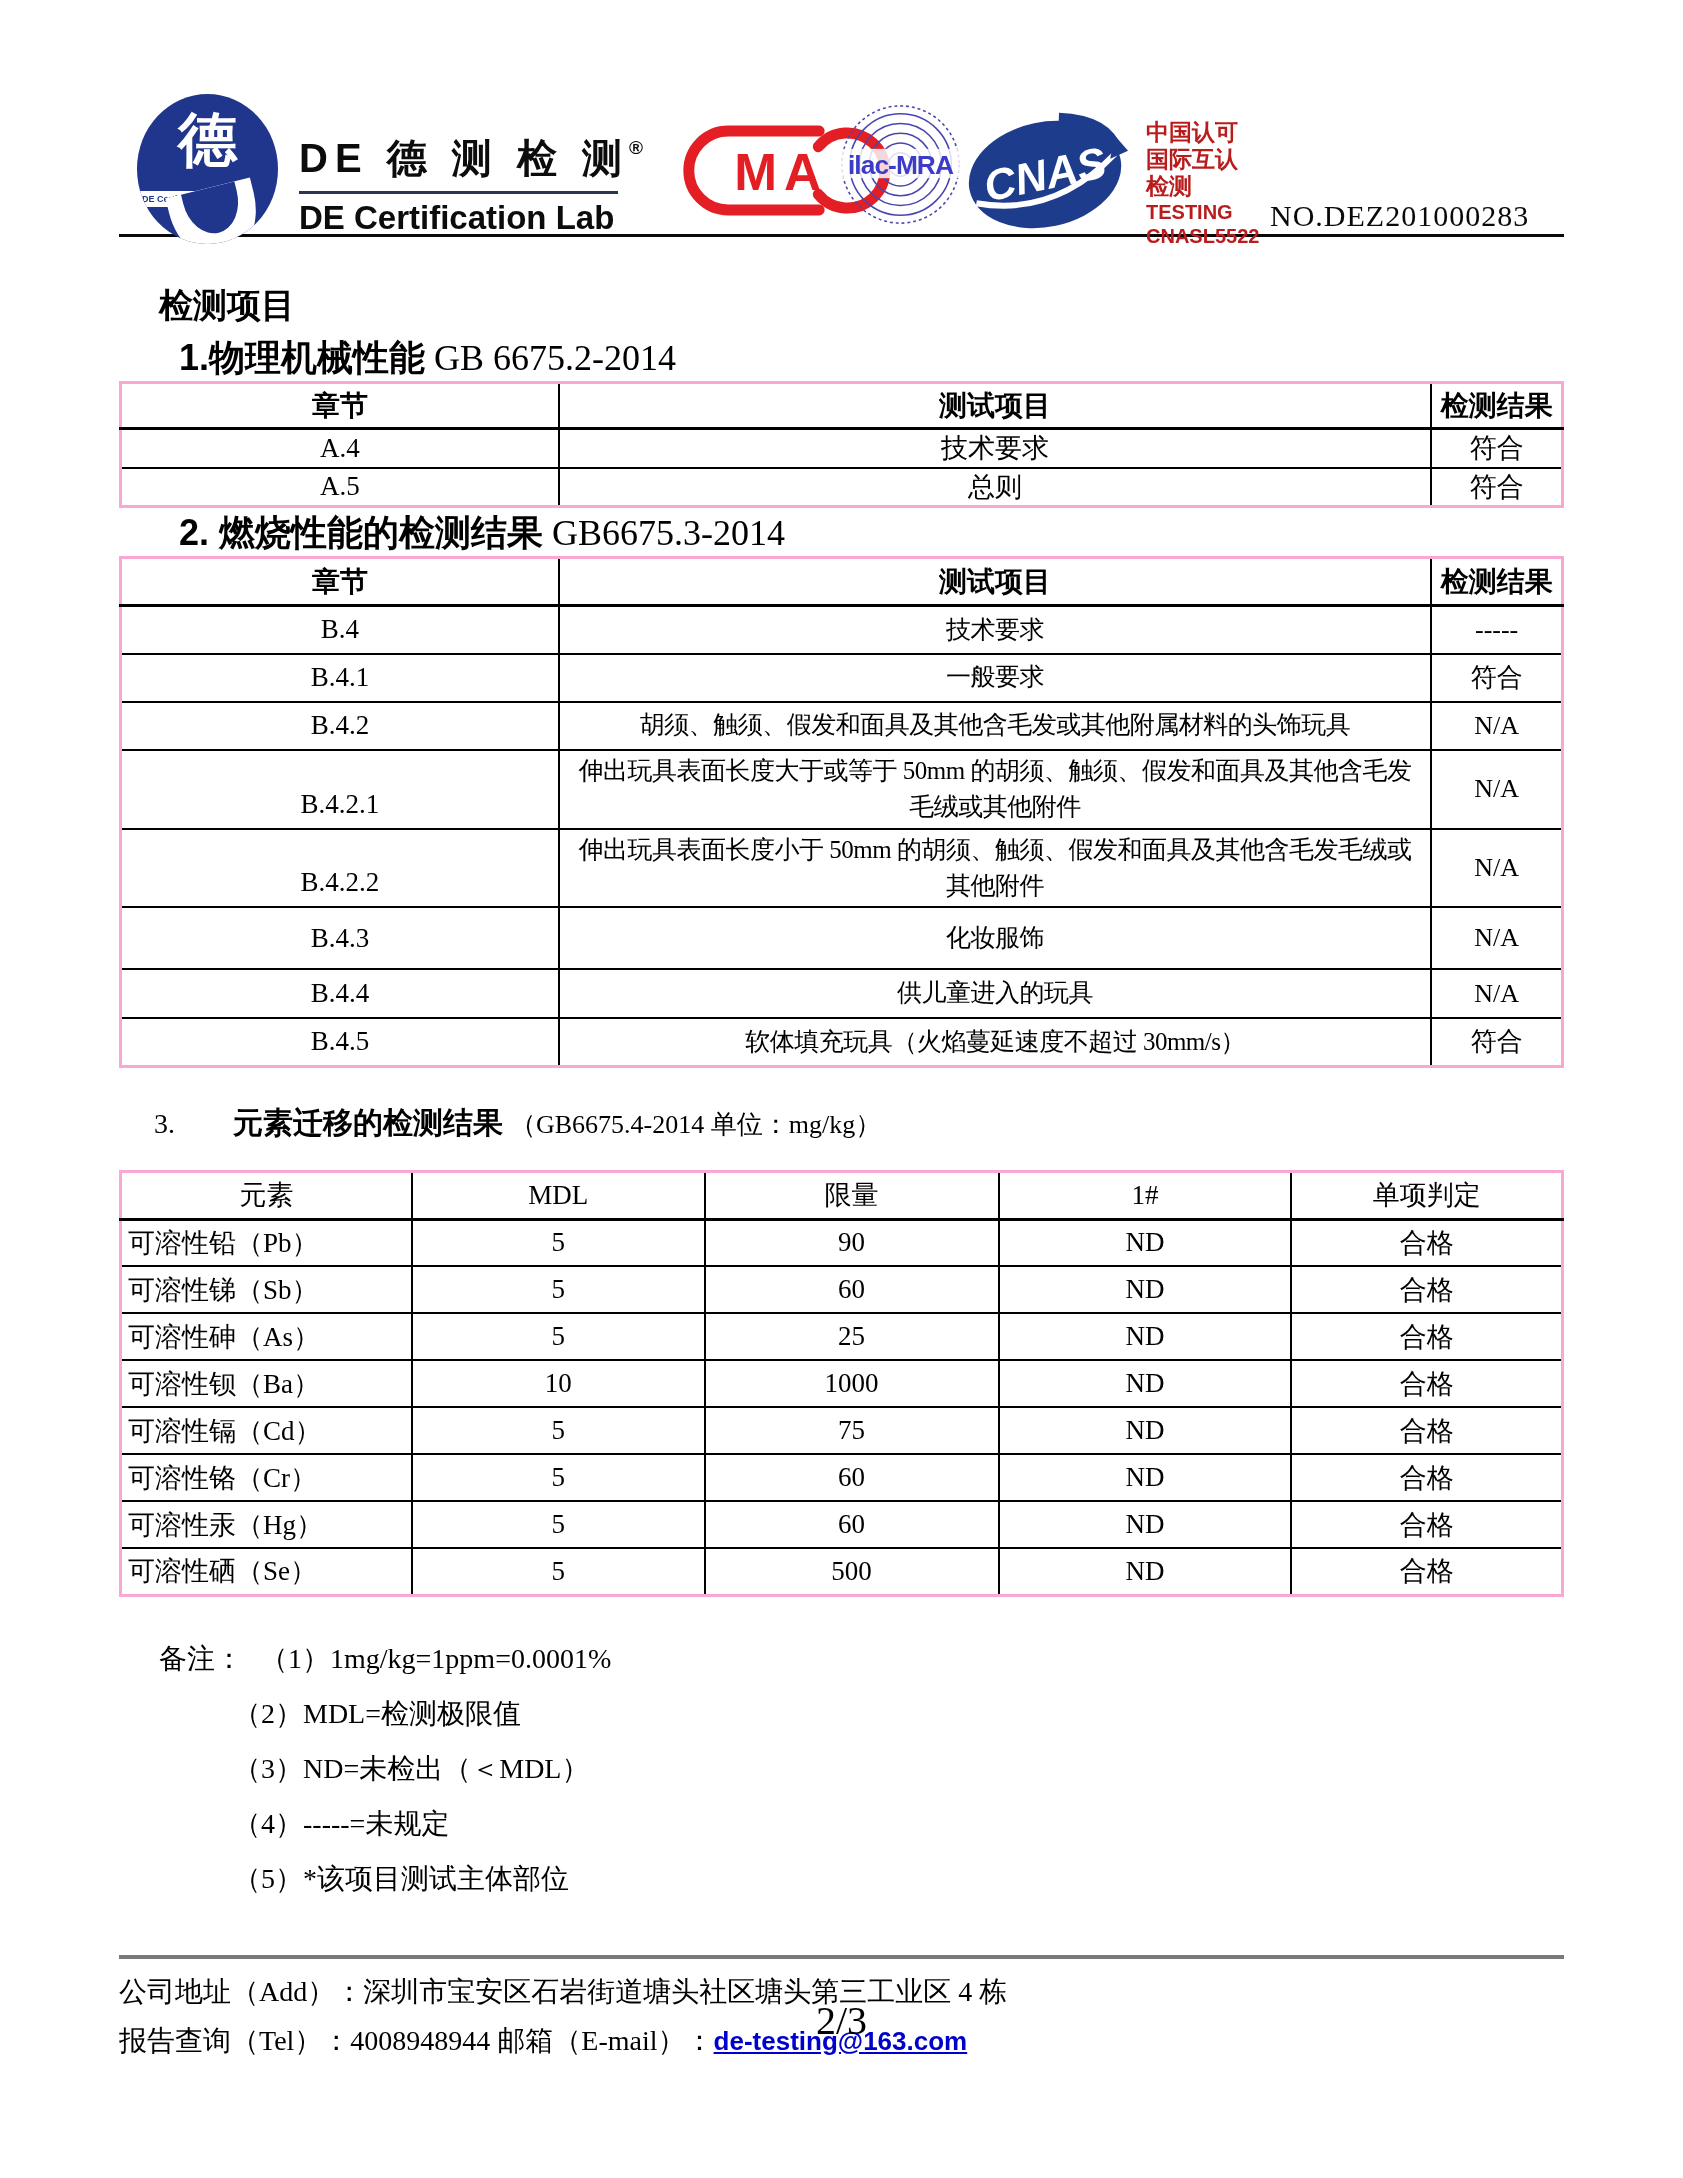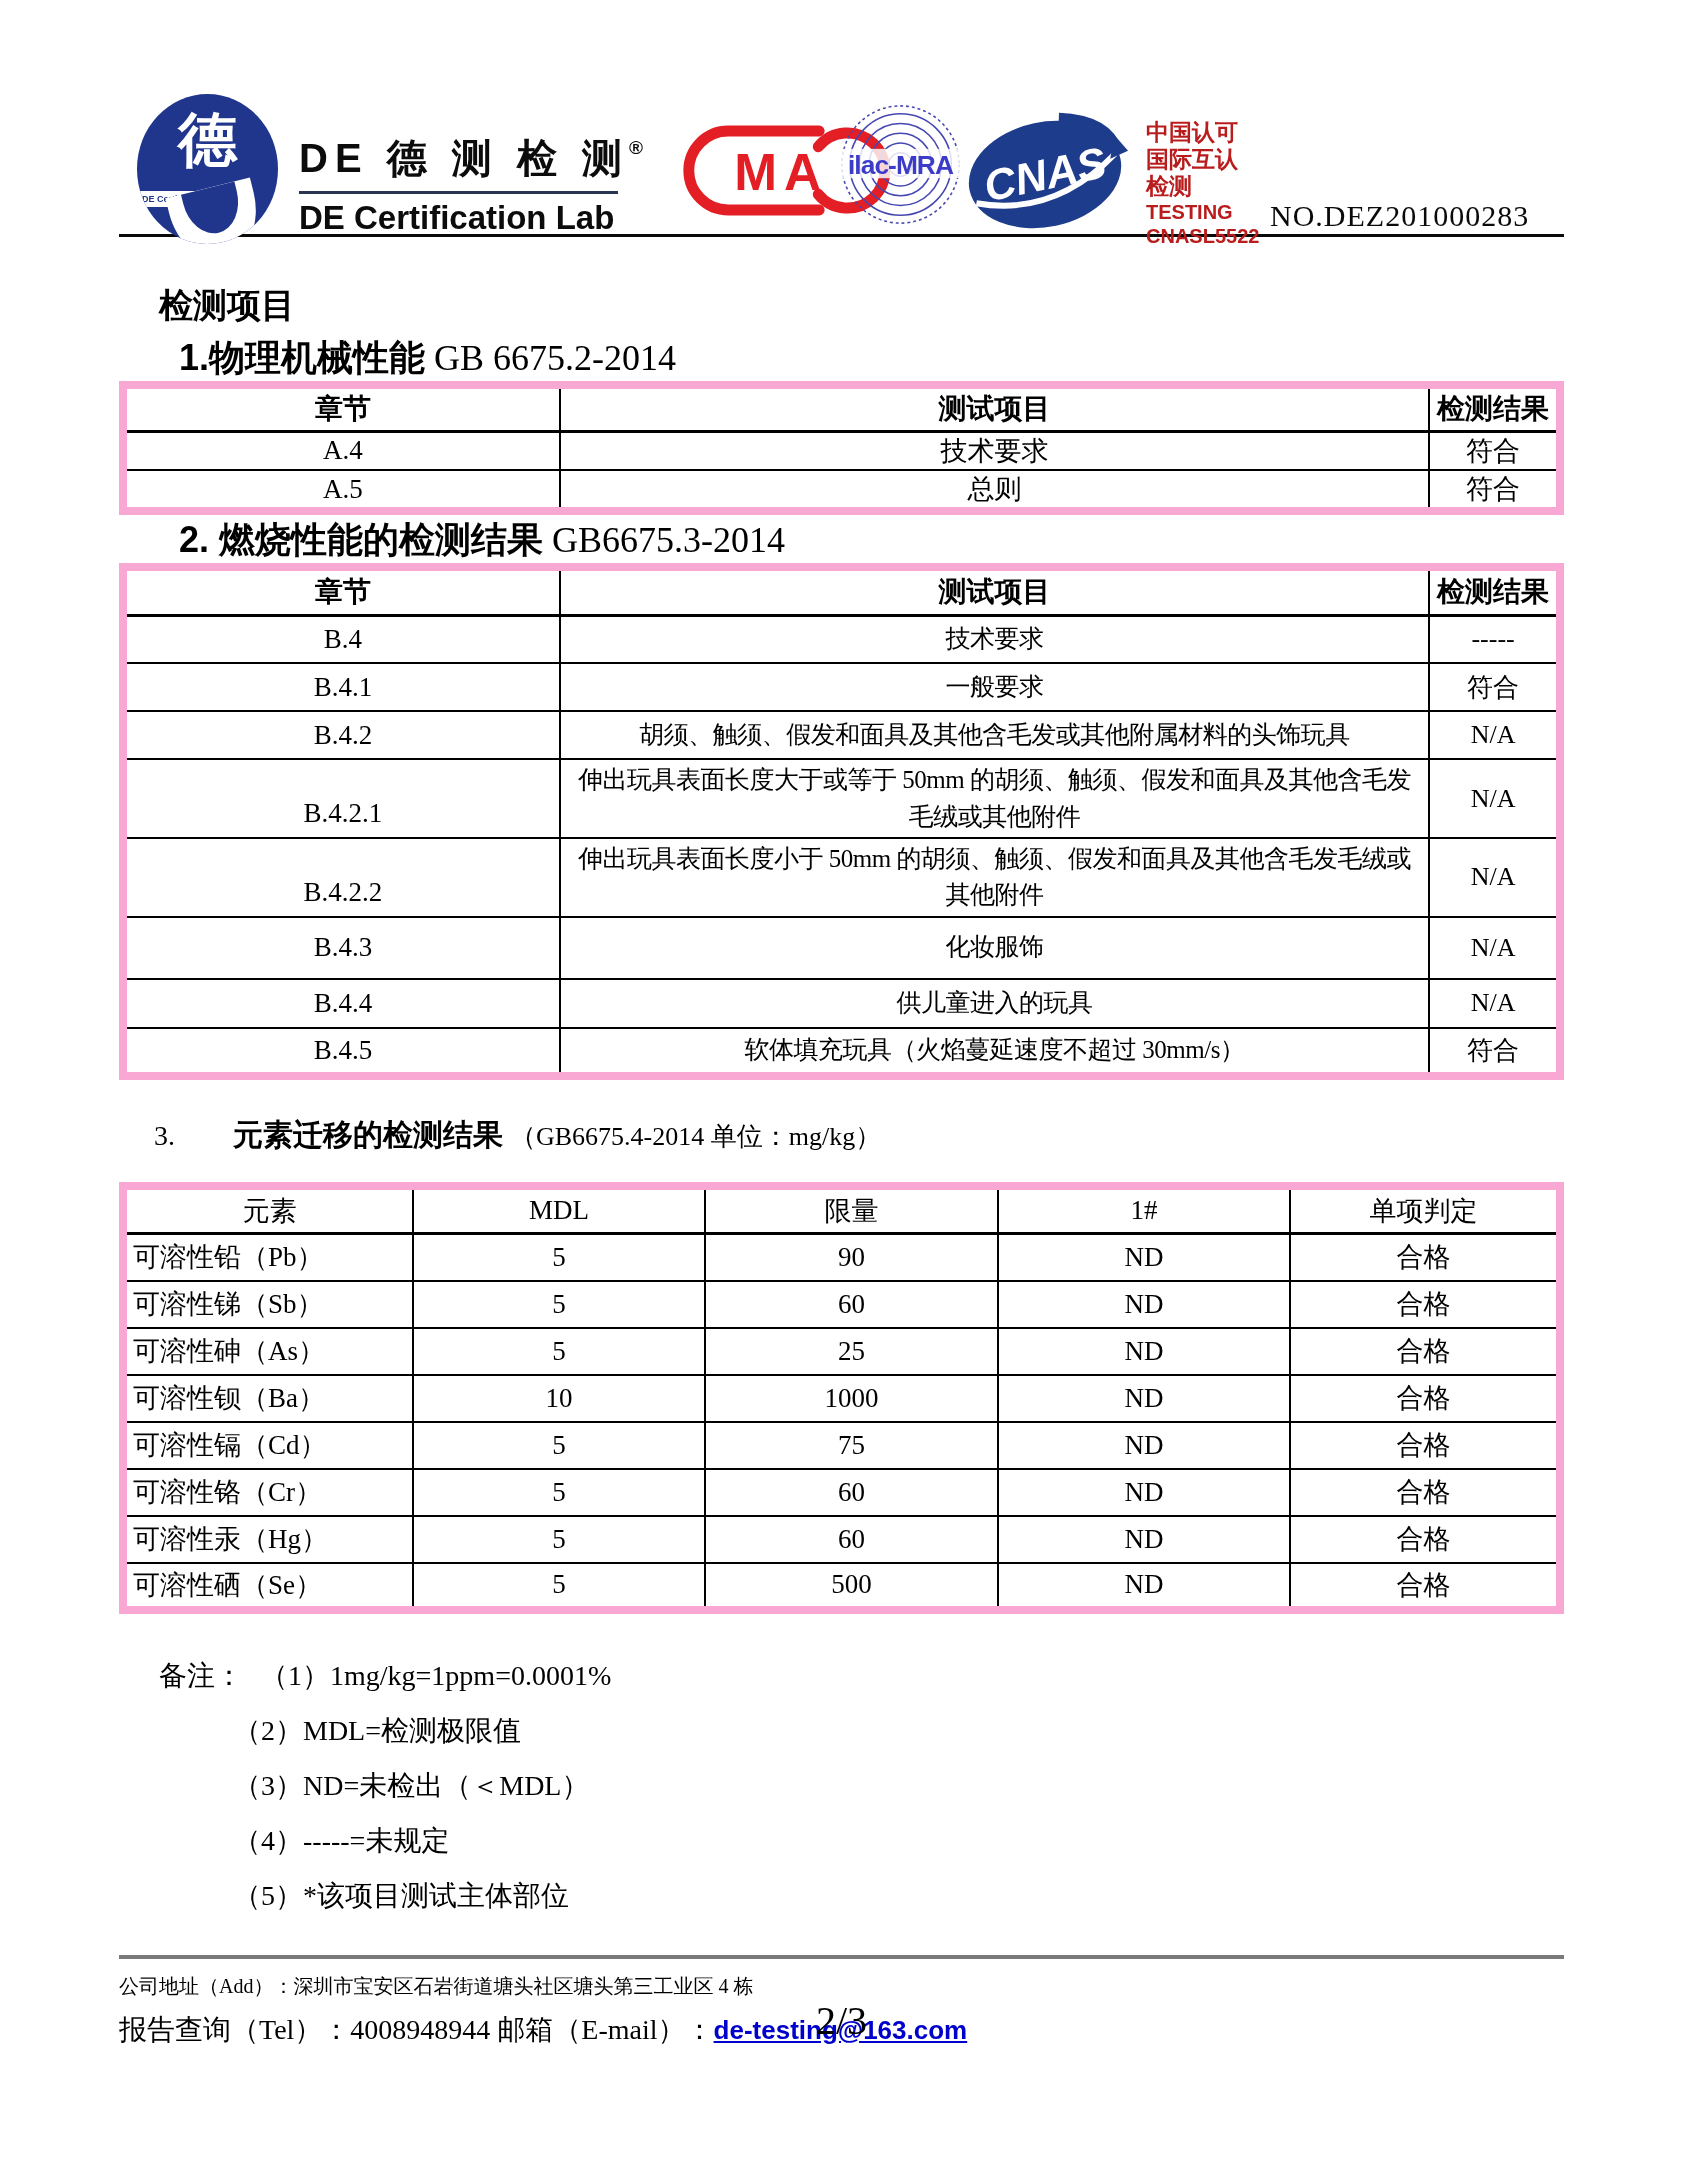--- a/index.html
+++ b/index.html
@@ -55,21 +55,21 @@
   .sec-title { font-size:36px; line-height:34px; margin:0 0 6px 60px; white-space:nowrap; }
   .sec-title .cnb { font-family:"Liberation Sans","DejaVu Sans",sans-serif; font-weight:bold; }
   .sec-title .code { font-family:"Liberation Serif",serif; font-weight:normal; }
   .sec-title2 { margin-top:8px; }
   .sec-title3 { margin:36px 0 0 35px; font-size:28px; line-height:38px; white-space:nowrap; }
   .sec-title3 .num { font-family:"Liberation Serif",serif; }
   .sec-title3 .cnb { font-family:"Liberation Sans","DejaVu Sans",sans-serif; font-weight:bold; margin-left:51px; font-size:30px; }
   .sec-title3 .code { font-size:26px; }
 
   table.report-table { width:1445px; border-collapse:collapse; table-layout:fixed;
-                       border:8px solid #f9a8d4; }
+                       border:3px solid #f9a8d4; }
   .report-table th, .report-table td {
     border:2px solid #000; text-align:center; vertical-align:middle;
     font-size:27px; padding:0 6px; overflow:hidden;
   }
   .report-table thead th { border-bottom:3px solid #000; }
 
   .t-std thead th, .t-burn thead th {
     font-family:"Liberation Sans","DejaVu Sans",sans-serif; font-weight:bold; font-size:28px;
   }
   .t-std thead tr { height:46px; }
@@ -97,21 +97,21 @@
   .t-elem td.col-0 { text-align:left; }
 
   .notes { margin:34px 0 0 40px; font-size:28px; }
   .notes .note-line { line-height:55px; white-space:nowrap; }
   .notes .note-line.indent { margin-left:74px; }
   .notes .lbl { margin-right:10px; }
 
   
   .footer { position:absolute; left:119px; top:1955px; width:1445px; }
   .f-line { width:100%; height:4px; background:#7a7a7a; }
-  .f-addr { margin-top:14px; font-size:20px; white-space:nowrap; }
+  .f-addr { margin-top:14px; font-size:28px; white-space:nowrap; }
   .f-tel  { margin-top:11px; font-size:28px; white-space:nowrap; }
   .f-tel a { color:#0000cc; text-decoration:underline; font-family:"Liberation Sans","DejaVu Sans",sans-serif; font-size:26px; font-weight:bold; }
   .page-num { position:absolute; left:0; top:1997px; width:1683px; text-align:center; font-size:40px; }
 </style>
 </head>
 <body>
 
 <div class="page">
 
   <div class="hdr-rule"></div>

